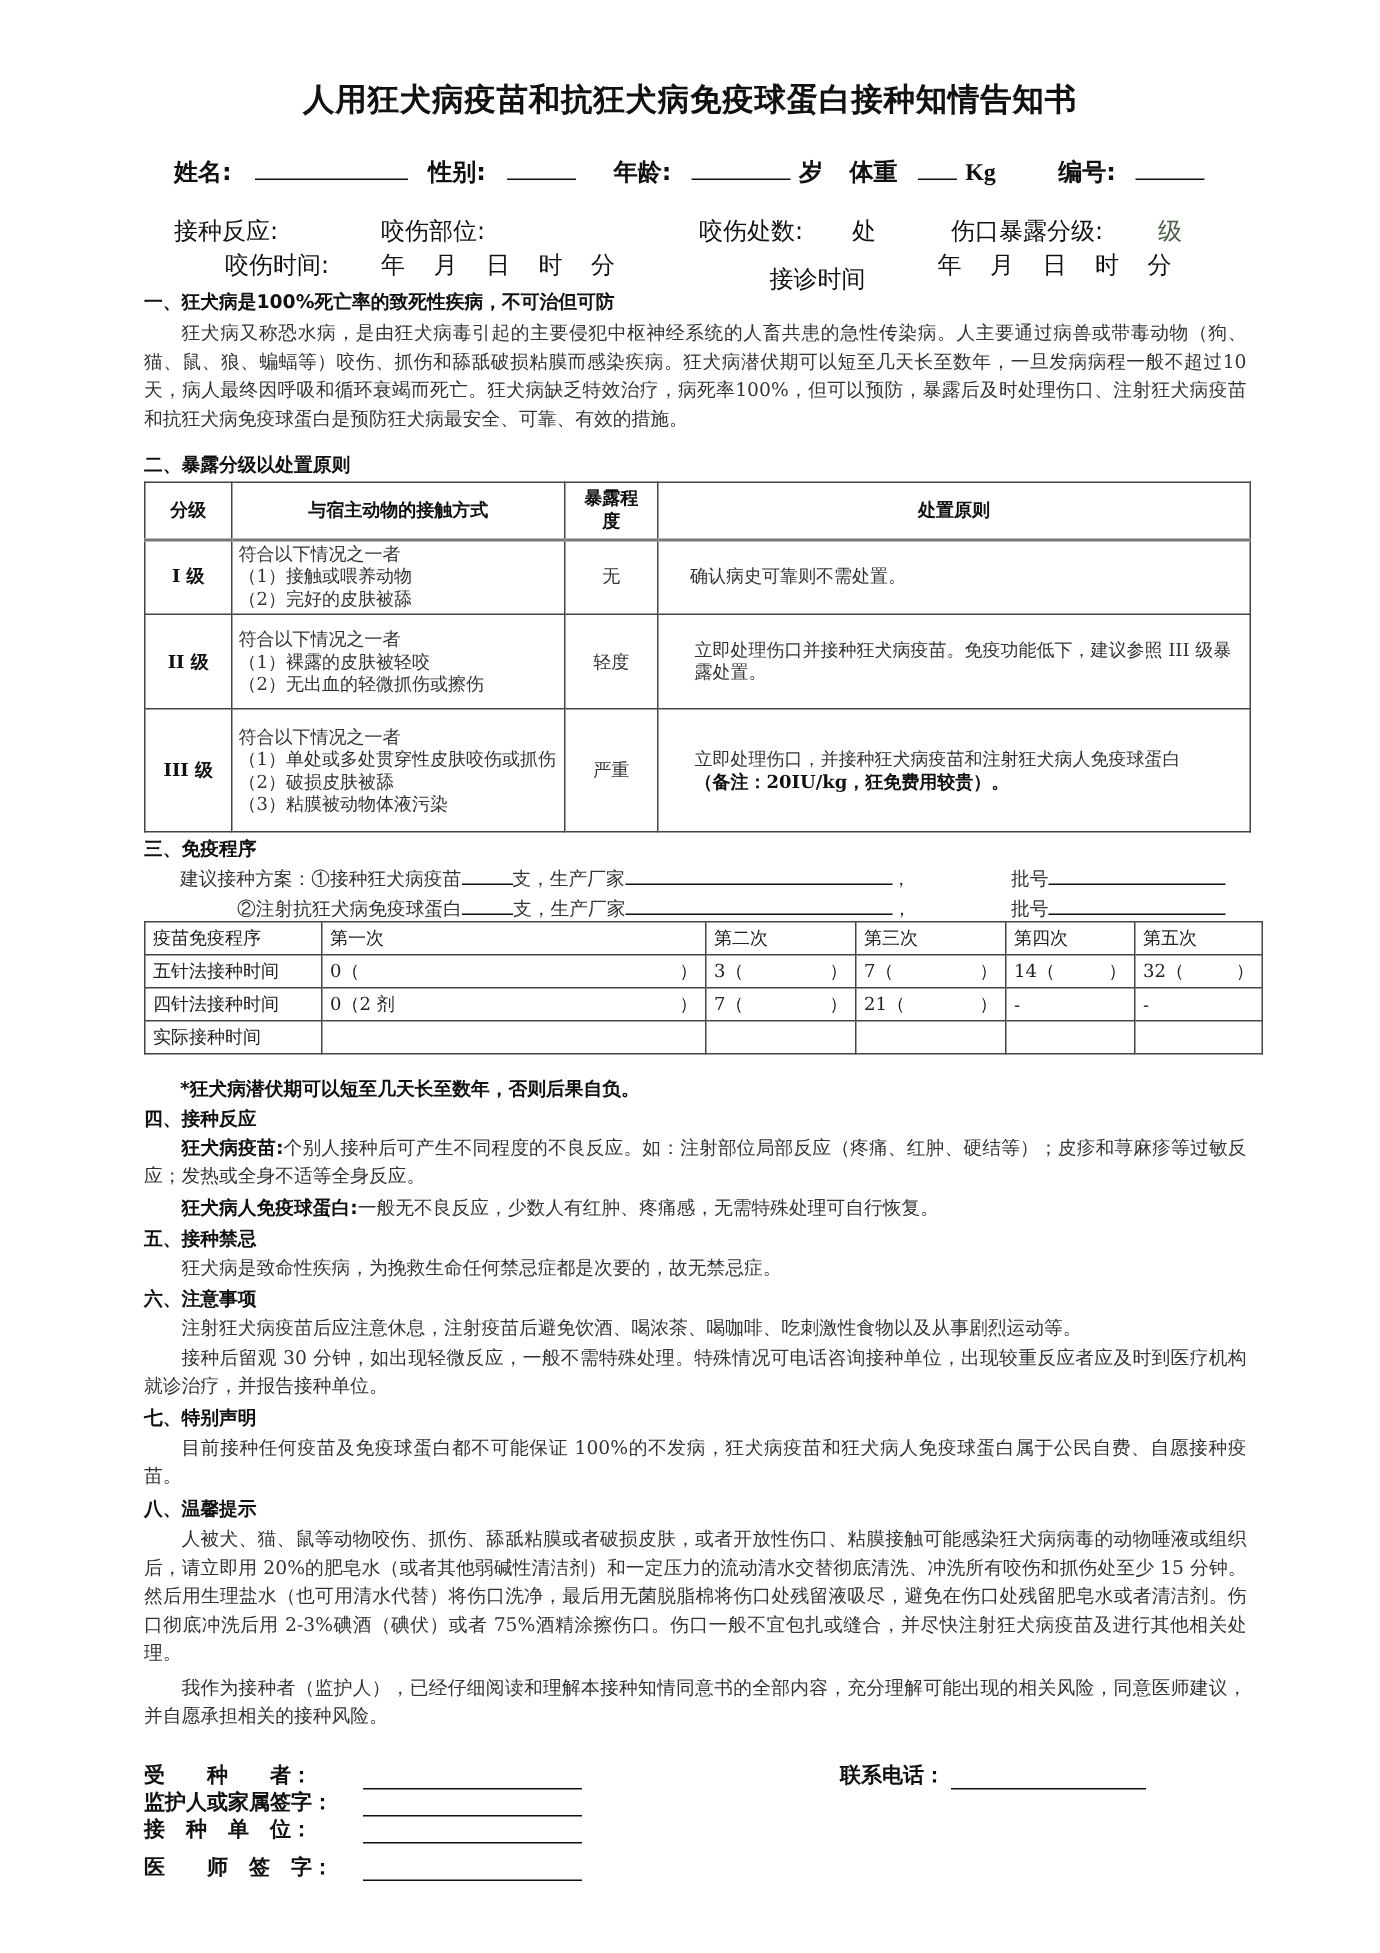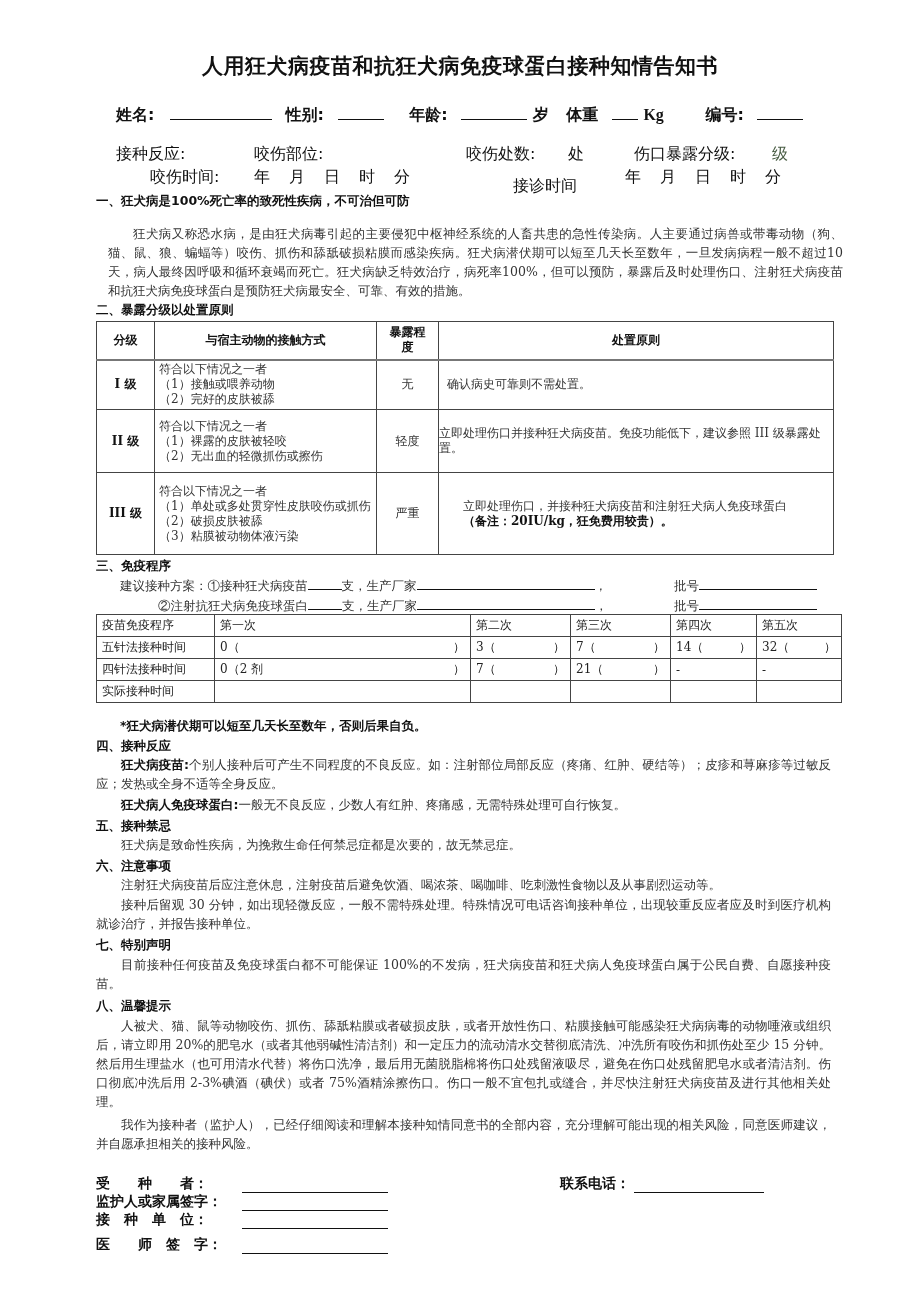--- a/index.html
+++ b/index.html
@@ -60,21 +60,21 @@
 <div class="abs info" style="left:132px; top:167px;margin-left:18px;">咬伤时间:</div>
 <div class="abs info" style="left:254px; top:167px; word-spacing:0;">
   <span>年</span><span style="display:inline-block;width:19px"></span><span>月</span><span style="display:inline-block;width:19px"></span><span>日</span><span style="display:inline-block;width:19px"></span><span>时</span><span style="display:inline-block;width:19px"></span><span>分</span>
 </div>
 <div class="abs info" style="left:513px; top:166px;margin-top:10px;">接诊时间</div>
 <div class="abs info" style="left:625px; top:167px;">
   <span>年</span><span style="display:inline-block;width:19px"></span><span>月</span><span style="display:inline-block;width:19px"></span><span>日</span><span style="display:inline-block;width:19px"></span><span>时</span><span style="display:inline-block;width:19px"></span><span>分</span>
 </div>
 
 <div class="abs sec" style="top:193px;">一、狂犬病是100%死亡率的致死性疾病，不可治但可防</div>
-<div class="abs para gray" style="top:224px;margin-left:12px;">狂犬病又称恐水病，是由狂犬病毒引起的主要侵犯中枢神经系统的人畜共患的急性传染病。人主要通过病兽或带毒动物（狗、猫、鼠、狼、蝙蝠等）咬伤、抓伤和舔舐破损粘膜而感染疾病。狂犬病潜伏期可以短至几天长至数年，一旦发病病程一般不超过10天，病人最终因呼吸和循环衰竭而死亡。狂犬病缺乏特效治疗，病死率100%，但可以预防，暴露后及时处理伤口、注射狂犬病疫苗和抗狂犬病免疫球蛋白是预防狂犬病最安全、可靠、有效的措施。</div>
+<div class="abs para gray" style="top:212px;">狂犬病又称恐水病，是由狂犬病毒引起的主要侵犯中枢神经系统的人畜共患的急性传染病。人主要通过病兽或带毒动物（狗、猫、鼠、狼、蝙蝠等）咬伤、抓伤和舔舐破损粘膜而感染疾病。狂犬病潜伏期可以短至几天长至数年，一旦发病病程一般不超过10天，病人最终因呼吸和循环衰竭而死亡。狂犬病缺乏特效治疗，病死率100%，但可以预防，暴露后及时处理伤口、注射狂犬病疫苗和抗狂犬病免疫球蛋白是预防狂犬病最安全、可靠、有效的措施。</div>
 
 <div class="abs sec" style="top:302px;">二、暴露分级以处置原则</div>
 <table class="t1">
   <colgroup>
       <col style="width:58px">
       <col style="width:222px">
       <col style="width:62px">
       <col>
     </colgroup>
   <tbody>
@@ -85,31 +85,31 @@
     <th>处置原则</th>
   </tr>
   <tr style="height:50px">
     <td class="lvl">I 级</td>
     <td class="cc">
       <div>符合以下情况之一者</div>
       <div>（1）接触或喂养动物</div>
       <div>（2）完好的皮肤被舔</div>
     </td>
     <td style="text-align:center">无</td>
-    <td style="padding-left:8px">确认病史可靠则不需处置。</td>
+    <td style="padding-left:21px">确认病史可靠则不需处置。</td>
   </tr>
   <tr style="height:63px">
     <td class="lvl">II 级</td>
     <td class="cc">
       <div>符合以下情况之一者</div>
       <div>（1）裸露的皮肤被轻咬</div>
       <div>（2）无出血的轻微抓伤或擦伤</div>
     </td>
     <td style="text-align:center">轻度</td>
-    <td style="padding-left:0; line-height:15px;">立即处理伤口并接种狂犬病疫苗。免疫功能低下，建议参照 III 级暴露处置。</td>
+    <td style="padding-left:24px; line-height:15px;">立即处理伤口并接种狂犬病疫苗。免疫功能低下，建议参照 III 级暴露处置。</td>
   </tr>
   <tr style="height:82px">
     <td class="lvl">III 级</td>
     <td class="cc">
       <div>符合以下情况之一者</div>
       <div>（1）单处或多处贯穿性皮肤咬伤或抓伤</div>
       <div>（2）破损皮肤被舔</div>
       <div>（3）粘膜被动物体液污染</div>
     </td>
     <td style="text-align:center">严重</td>

